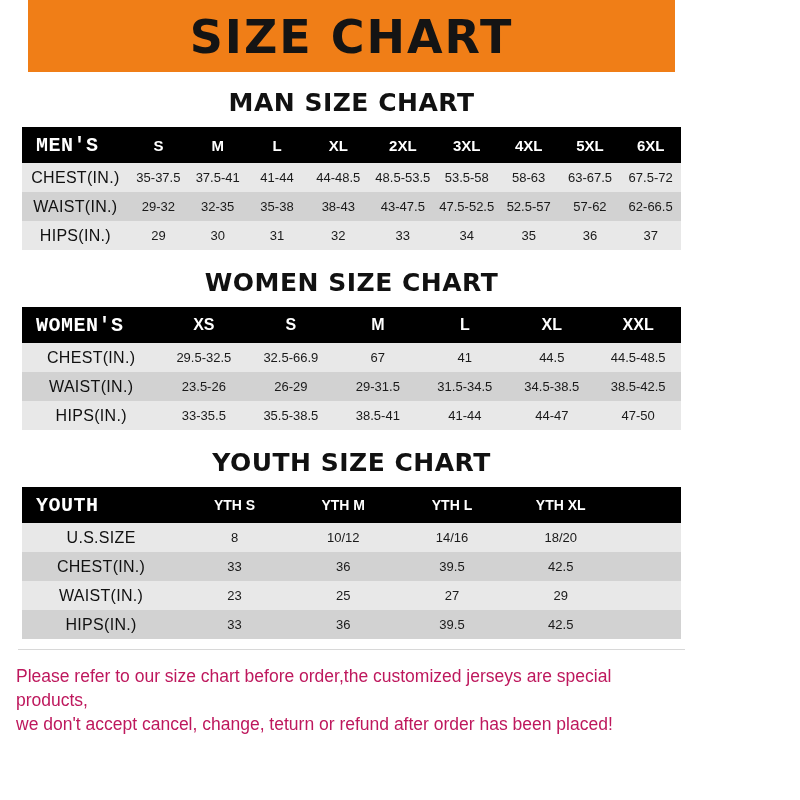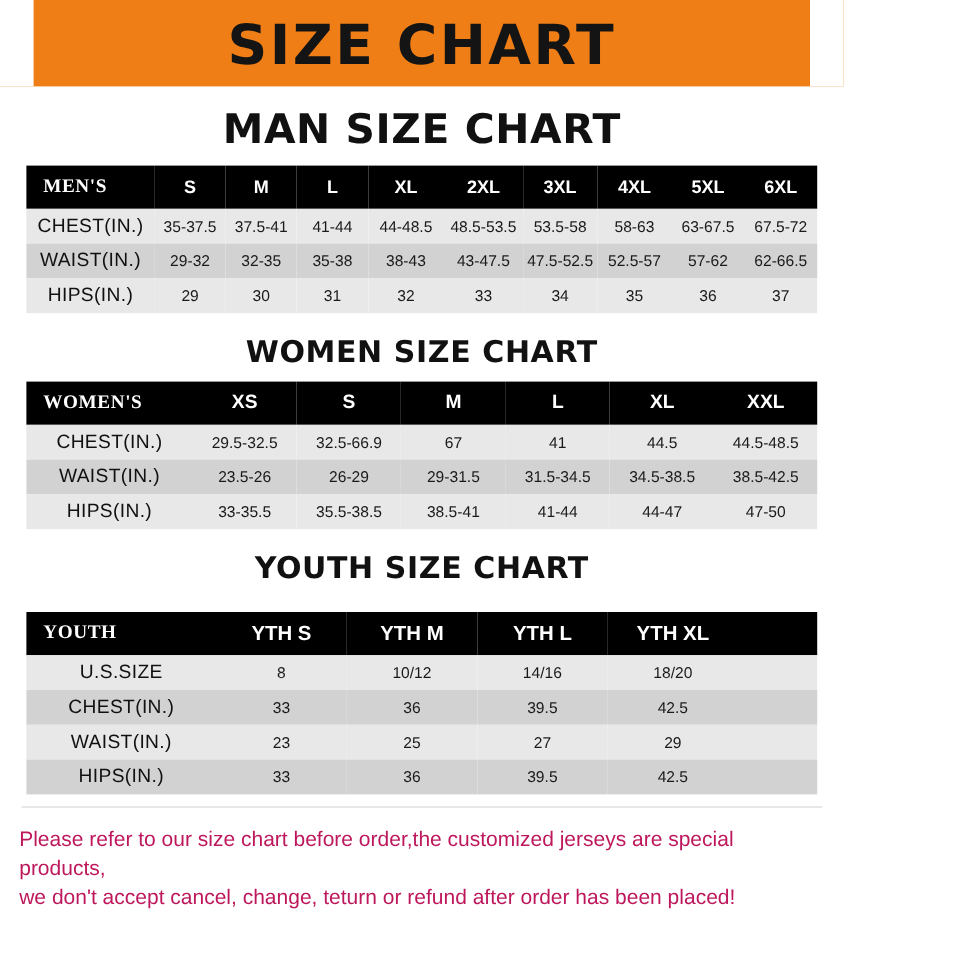--- a/index.html
+++ b/index.html
@@ -50,23 +50,23 @@
     padding: 0 22px;
   }
 
   .section-title {
     text-align: center;
     font-family: "DejaVu Sans", sans-serif;
     font-weight: bold;
     color: #111;
     letter-spacing: 0.5px;
   }
-  .t1 { font-size: 34px; margin: 16px 0 10px; }
+  .t1 { font-size: 25px; margin: 16px 0 10px; }
   .t2 { font-size: 25px; margin: 18px 0 10px; }
-  .t3 { font-size: 25px; margin: 18px 0 22px; }
+  .t3 { font-size: 25px; margin: 18px 0 10px; }
 
   table.size {
     width: 100%;
     border-collapse: collapse;
     table-layout: fixed;
   }
   table.size th, table.size td {
     text-align: center;
     font-size: 13px;
     color: #1a1a1a;
@@ -78,35 +78,35 @@
   table.size thead th {
     background: #000000;
     color: #ffffff;
     height: 36px;
     font-size: 15px;
     font-weight: bold;
   }
   table.size thead th.rowhead {
     text-align: left;
     padding-left: 14px;
-    font-family: Liberation Serif, serif;
-    font-size: 16px;
+    font-family: Liberation Mono, monospace;
+    font-size: 20px;
     letter-spacing: 0.5px;
   }
   table.size tbody tr.odd td { background: #e8e8e8; }
   table.size tbody tr.even td { background: #d2d2d2; }
   table.size tbody td.rowhead {
     font-size: 16px;
     letter-spacing: 0.3px;
     color: #111;
   }
 
   
   table.women thead th { font-size: 16px; }
-  table.youth thead th { font-size: 17px; }
+  table.youth thead th { font-size: 14px; }
 
   .footer-note {
     margin: 14px 16px 0 16px;
     color: #be185d;
     font-size: 17.5px;
     line-height: 1.38;
     text-align: left;
     font-family: "Liberation Sans", sans-serif;
   }
   .footer-rule {

